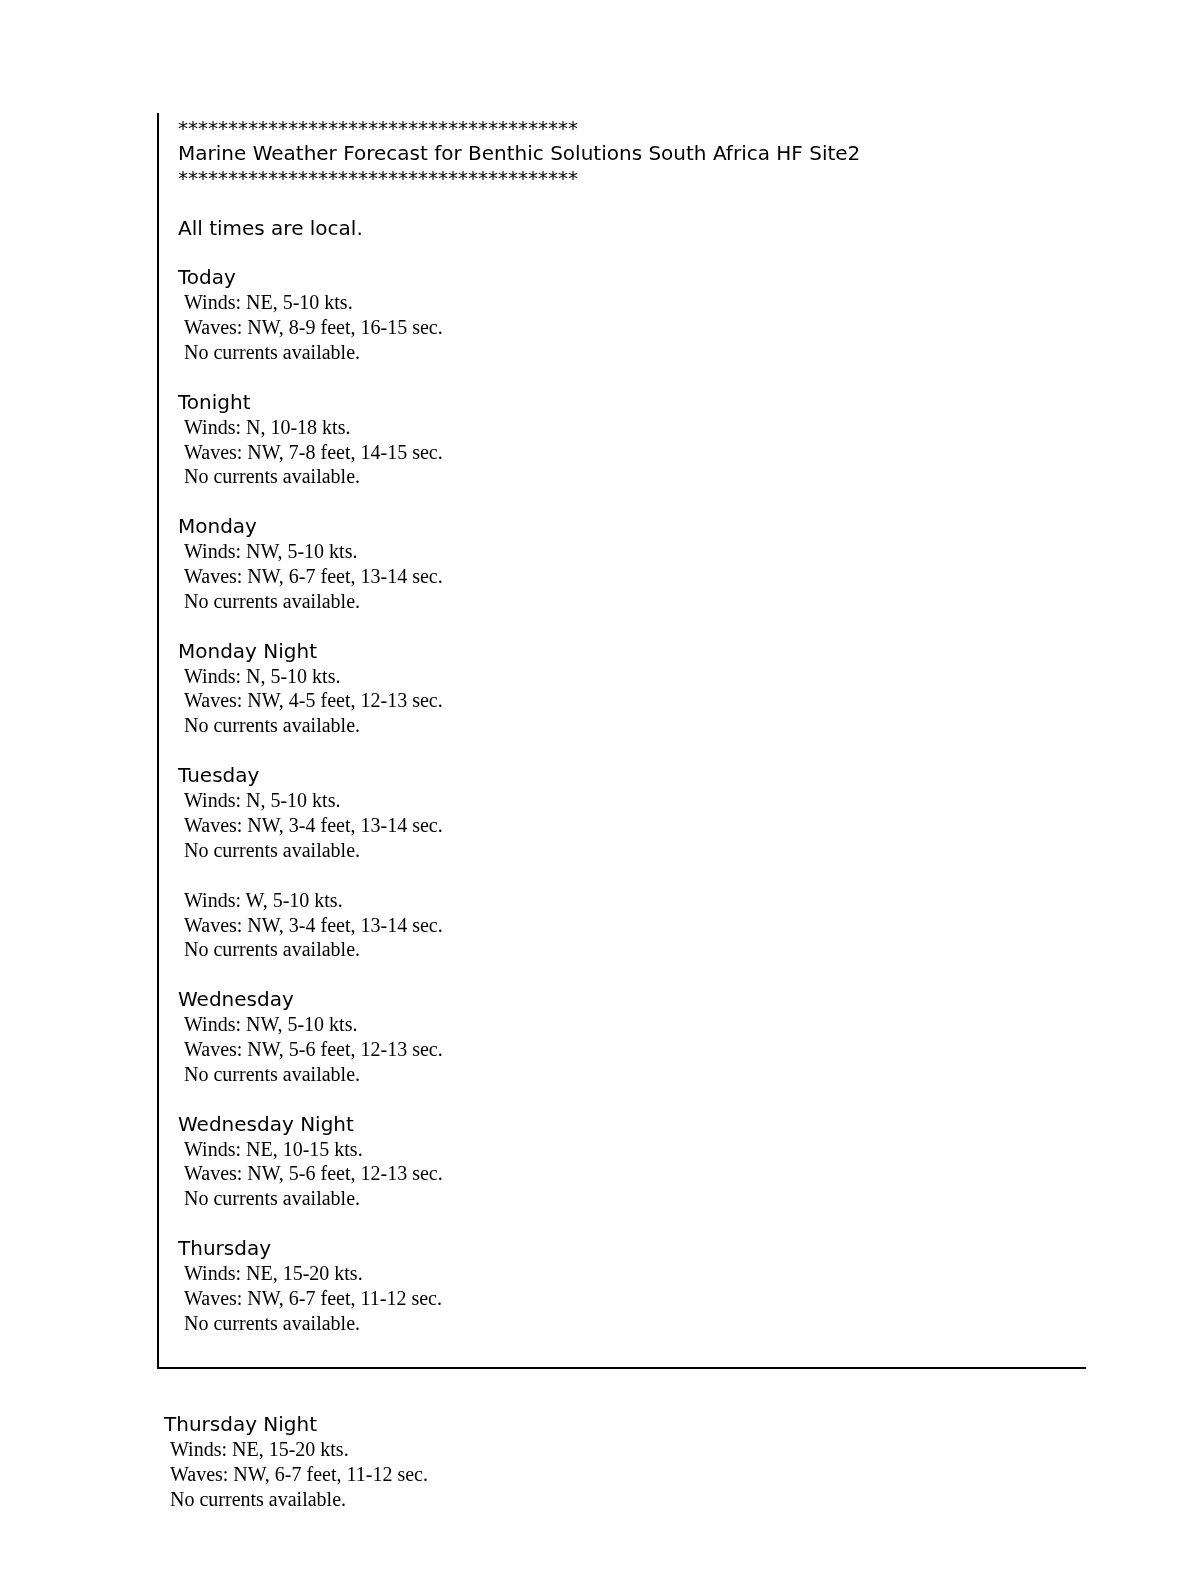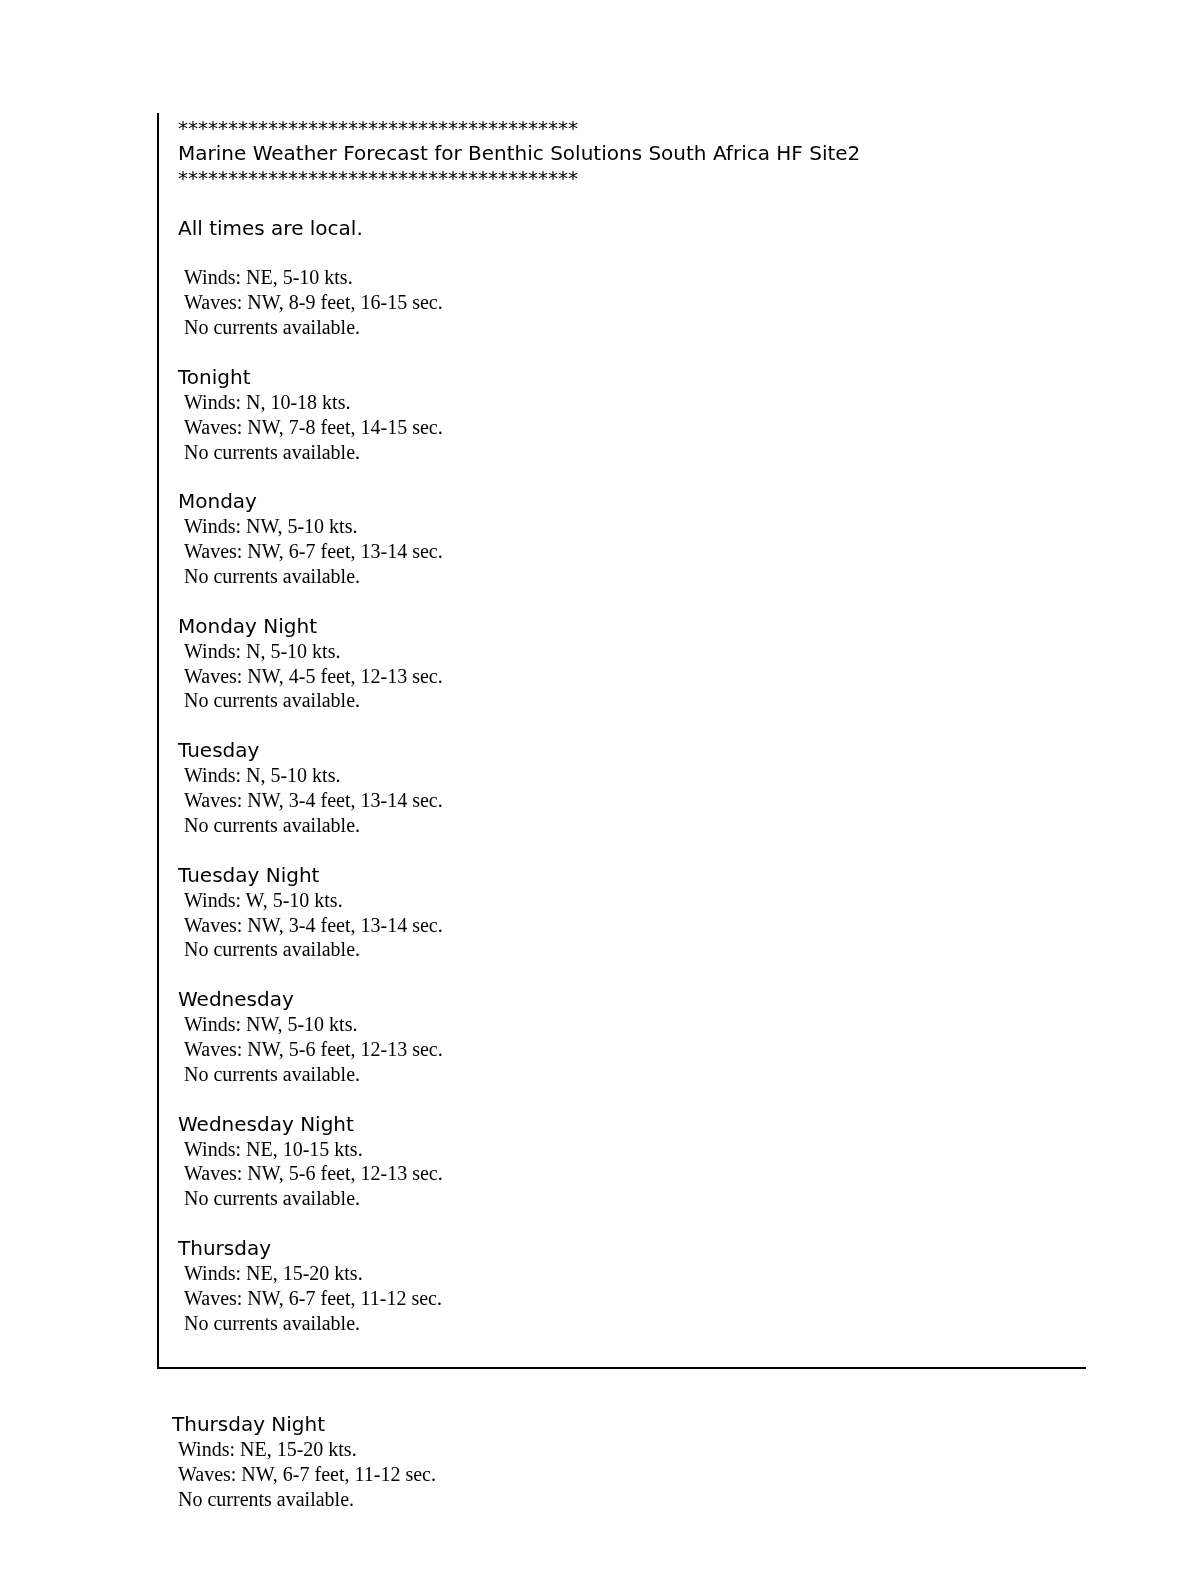--- a/index.html
+++ b/index.html
@@ -40,39 +40,40 @@
     height: 24.9px;
   }
   .section {
     margin-bottom: 24.9px;
   }
   #sections-page1 .section:last-child {
     margin-bottom: 16px;
   }
   .page2 {
     position: absolute;
-    left: 172px;
+    left: 164px;
     top: 1412px;
   }
   .page2 .section {
     margin-bottom: 0;
   }
 </style>
 </head>
 <body>
 
 <div class="page-frame">
   <div class="line">****************************************</div>
   <div class="line">Marine Weather Forecast for Benthic Solutions South Africa HF Site2</div>
   <div class="line">****************************************</div>
   <div class="line blank"></div>
   <div class="line">All times are local.</div>
   <div class="line blank"></div>
   <div id="sections-page1">
       <div class="section">
+        <div class="line">Today</div>
         <div class="line indent">Winds: NE, 5-10 kts.</div>
         <div class="line indent">Waves: NW, 8-9 feet, 16-15 sec.</div>
         <div class="line indent">No currents available.</div>
       </div>
       <div class="section">
         <div class="line">Tonight</div>
         <div class="line indent">Winds: N, 10-18 kts.</div>
         <div class="line indent">Waves: NW, 7-8 feet, 14-15 sec.</div>
         <div class="line indent">No currents available.</div>
       </div>
@@ -88,21 +89,20 @@
         <div class="line indent">Waves: NW, 4-5 feet, 12-13 sec.</div>
         <div class="line indent">No currents available.</div>
       </div>
       <div class="section">
         <div class="line">Tuesday</div>
         <div class="line indent">Winds: N, 5-10 kts.</div>
         <div class="line indent">Waves: NW, 3-4 feet, 13-14 sec.</div>
         <div class="line indent">No currents available.</div>
       </div>
       <div class="section">
-        <div class="line">Tuesday Night</div>
         <div class="line indent">Winds: W, 5-10 kts.</div>
         <div class="line indent">Waves: NW, 3-4 feet, 13-14 sec.</div>
         <div class="line indent">No currents available.</div>
       </div>
       <div class="section">
         <div class="line">Wednesday</div>
         <div class="line indent">Winds: NW, 5-10 kts.</div>
         <div class="line indent">Waves: NW, 5-6 feet, 12-13 sec.</div>
         <div class="line indent">No currents available.</div>
       </div>

